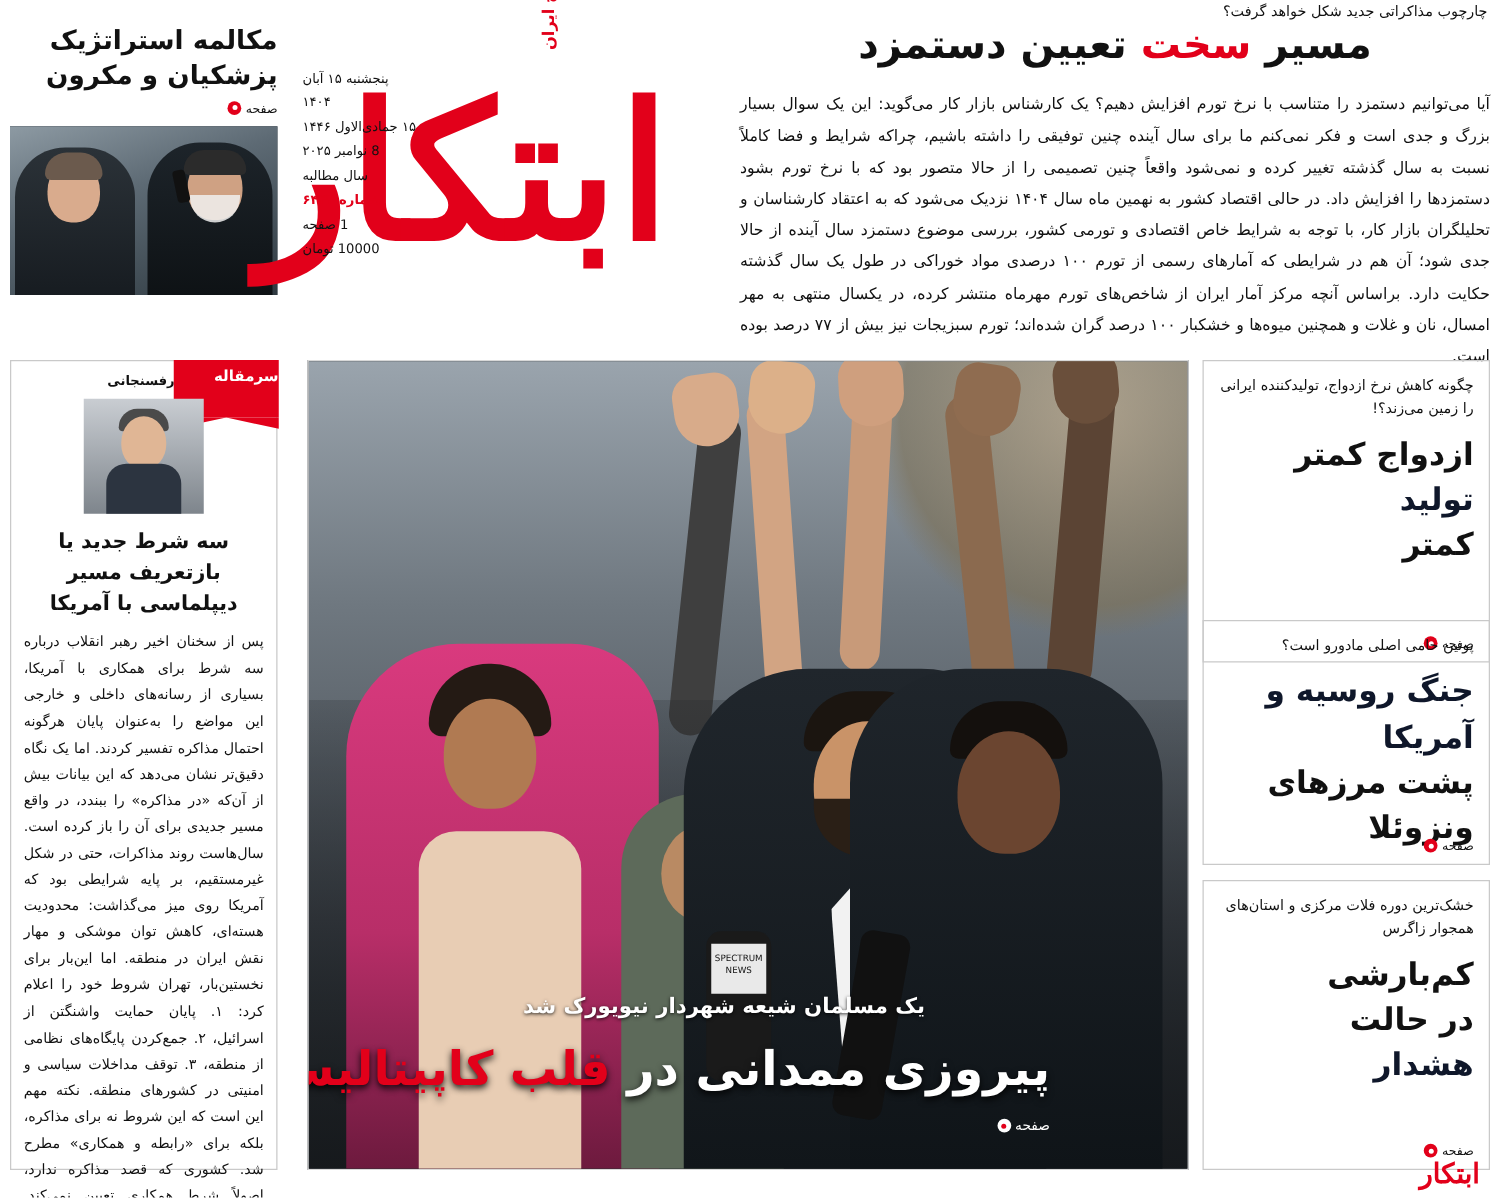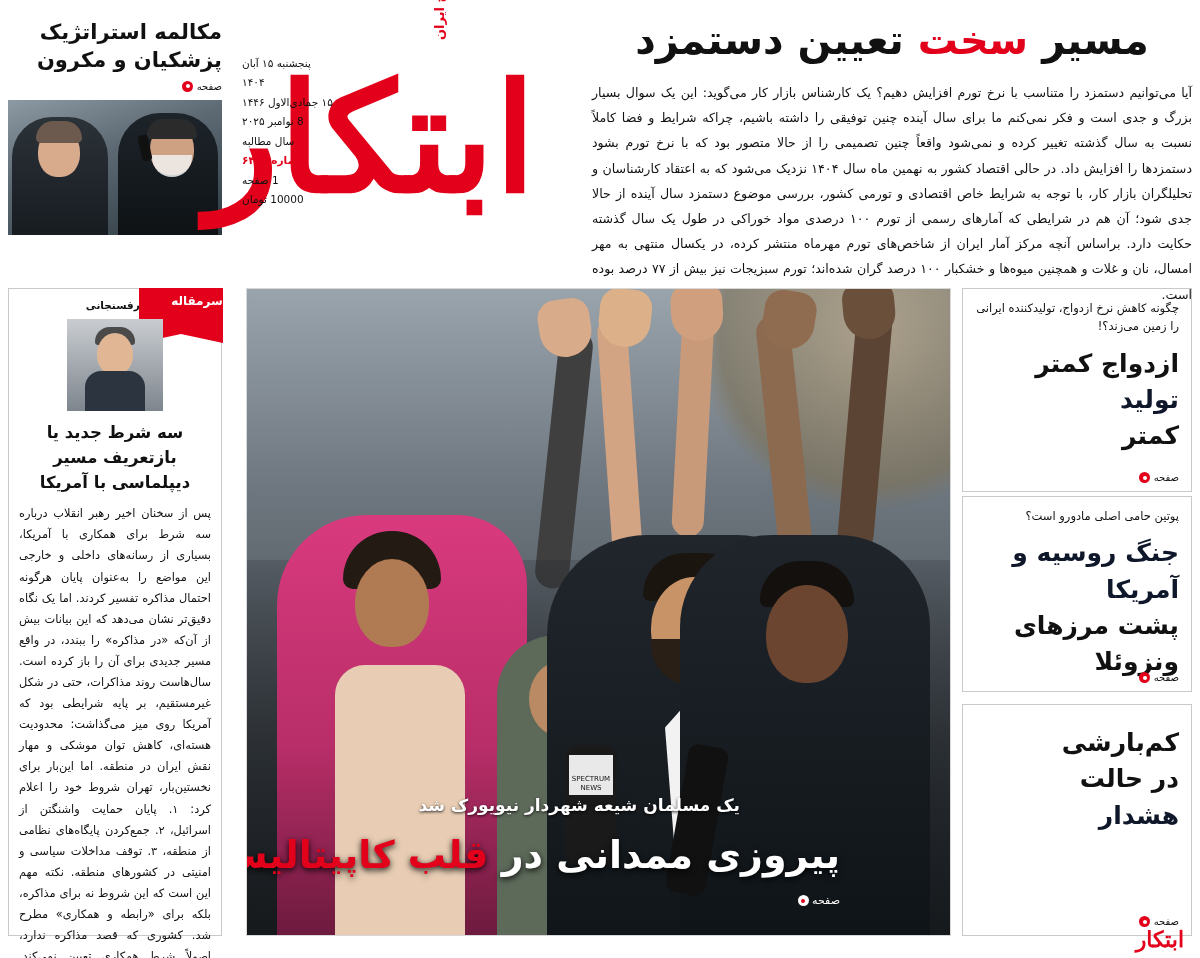--- a/index.html
+++ b/index.html
@@ -40,21 +40,21 @@
     font-family:"DejaVu Serif","Liberation Serif",serif;font-weight:bold;font-size:150px;
     text-align:center;line-height:200px;direction:rtl;}
   .mast-sub{position:absolute;top:24px;left:196px;font-size:13px;font-weight:bold;color:#e2001a;
     transform:rotate(-90deg);transform-origin:left top;white-space:nowrap;}
   .mast-info{position:absolute;top:38px;left:6px;width:92px;text-align:left;font-size:10.5px;line-height:1.85;color:#111;}
   .mast-info .red{color:#e2001a;font-weight:bold;}
 
   
   .lead{position:absolute;top:6px;right:8px;width:600px;}
   .lead-kicker{font-size:14.5px;font-weight:bold;text-align:center;color:#111;}
-  .lead-title{margin-top:10px;font-size:40px;font-weight:bold;text-align:center;line-height:1.2;color:#111;letter-spacing:-.5px;}
+  .lead-title{margin-top:10px;font-size:32px;font-weight:bold;text-align:center;line-height:1.2;color:#111;letter-spacing:-.5px;}
   .lead-title .red{color:#e2001a;}
   .lead-body{margin-top:16px;font-size:12.6px;line-height:2.0;text-align:justify;color:#111;}
   .lead-more{margin-top:6px;text-align:left;font-size:10.5px;}
   .pin{display:inline-block;width:11px;height:11px;border-radius:50%;background:#e2001a;vertical-align:-2px;margin-left:4px;position:relative;}
   .pin:after{content:"";position:absolute;width:4px;height:4px;border-radius:50%;background:#fff;left:3.5px;top:3.5px;}
 
   
   .editorial{position:absolute;top:288px;left:8px;width:214px;height:648px;border:1px solid #c9c9c9;padding:8px 10px;box-sizing:border-box;}
   .ed-flag{position:absolute;top:-1px;left:130px;width:84px;height:46px;background:#e2001a;}
   .ed-flag:after{content:"";position:absolute;bottom:-9px;left:0;border-left:42px solid #e2001a;border-right:42px solid #e2001a;border-bottom:9px solid transparent;}
@@ -95,47 +95,50 @@
   .p-center .hair{position:absolute;left:96px;top:18px;width:104px;height:48px;border-radius:50px 50px 8px 8px;background:#1b1510;}
   .p-center .beard{position:absolute;left:104px;top:104px;width:86px;height:46px;border-radius:0 0 40px 40px;background:#2a1f16;}
   .p-center .shirt{position:absolute;left:118px;top:160px;width:58px;height:180px;background:#f2f2f2;clip-path:polygon(50% 0,100% 18%,80% 100%,20% 100%,0 18%);}
   .p-center .tie{position:absolute;left:138px;top:170px;width:18px;height:150px;background:#1b2430;}
   .p-right{position:absolute;right:20px;bottom:0;width:250px;height:400px;background:linear-gradient(180deg,#1f252b 0%,#0f1418 100%);border-radius:92px 92px 0 0;}
   .p-right .face{position:absolute;right:82px;top:50px;width:82px;height:98px;border-radius:50% 50% 46% 46%;background:#6b4530;}
   .p-right .hair{position:absolute;right:76px;top:26px;width:94px;height:46px;border-radius:46px 46px 8px 8px;background:#14100d;}
   .p-mid{position:absolute;left:250px;bottom:0;width:130px;height:300px;background:#5d6a5a;border-radius:60px 60px 0 0;}
   .p-mid .face{position:absolute;left:32px;top:26px;width:64px;height:76px;border-radius:50%;background:#b98a63;}
   .mic{position:absolute;left:318px;bottom:70px;width:52px;height:120px;background:#1a1a1a;border-radius:12px;}
-  .mic .badge{position:absolute;left:4px;top:10px;width:44px;height:40px;background:#e9e9e9;font-size:7px;color:#111;text-align:center;line-height:1.25;padding-top:20px;box-sizing:border-box;}
+  .mic .badge{position:absolute;left:4px;top:10px;width:44px;height:40px;background:#e9e9e9;font-size:7px;color:#111;text-align:center;line-height:1.25;padding-top:8px;box-sizing:border-box;}
   .mic2{position:absolute;left:430px;bottom:40px;width:40px;height:150px;background:#111;border-radius:10px;transform:rotate(10deg);}
   .mp-sub{position:absolute;right:210px;bottom:120px;color:#fff;font-size:17px;font-weight:bold;text-shadow:0 1px 3px rgba(0,0,0,.85);}
   .mp-title{position:absolute;right:110px;bottom:58px;font-size:38px;font-weight:bold;color:#fff;text-shadow:0 2px 6px rgba(0,0,0,.9);white-space:nowrap;}
   .mp-title .red{color:#e2001a;}
   .mp-page{position:absolute;right:110px;bottom:28px;color:#fff;font-size:11px;}
   .mp-page .pin{background:#fff;}
   .mp-page .pin:after{background:#e2001a;}
 
   
   .rbox{position:absolute;right:8px;width:230px;border:1px solid #c9c9c9;box-sizing:border-box;padding:10px 12px;}
-  #rbox0{top:288px;height:204px;}
+  #rbox0{top:288px;height:242px;}
   #rbox1{top:496px;height:196px;}
   #rbox2{top:704px;height:232px;}
   .rb-kicker{font-size:11.5px;line-height:1.6;text-align:right;color:#111;}
   .rb-title{margin-top:10px;font-size:25px;font-weight:bold;line-height:1.45;text-align:right;color:#111;}
   .rb-title .red{color:#0f172a;}
   .rb-page{position:absolute;bottom:8px;right:12px;font-size:10px;color:#111;}
 
   
   .footer-logo{position:absolute;bottom:6px;right:16px;font-size:22px;font-weight:bold;color:#e2001a;font-family:"DejaVu Serif","Liberation Serif",serif;letter-spacing:2px;}
 </style>
 </head>
 <body>
 
 <div class="page">
 
+  <div class="top-strip">
+    <div class="tl">چارچوب مذاکراتی جدید شکل خواهد گرفت؟</div>
+  </div>
 
   <div class="left-col">
     <div class="left-head">
       <span class="ln">مکالمه استراتژیک</span>
       <span class="ln">پزشکیان و مکرون</span>
     </div>
     <div class="left-page">
       <span>صفحه</span>
       <span class="pin"></span>
     </div>
@@ -271,20 +274,21 @@
       <div>پشت مرزهای</div>
       <div>ونزوئلا</div>
     </div>
     <div class="rb-page">
       <span>صفحه</span>
       <span class="pin"></span>
     </div>
   </div>
 
   <div class="rbox" id="rbox2">
+    <div class="rb-kicker">خشک‌ترین دوره فلات مرکزی و استان‌های همجوار زاگرس</div>
     <div class="rb-title">
       <div>کم‌بارشی</div>
       <div>در حالت</div>
       <div class="red">هشدار</div>
     </div>
     <div class="rb-page">
       <span>صفحه</span>
       <span class="pin"></span>
     </div>
   </div>

